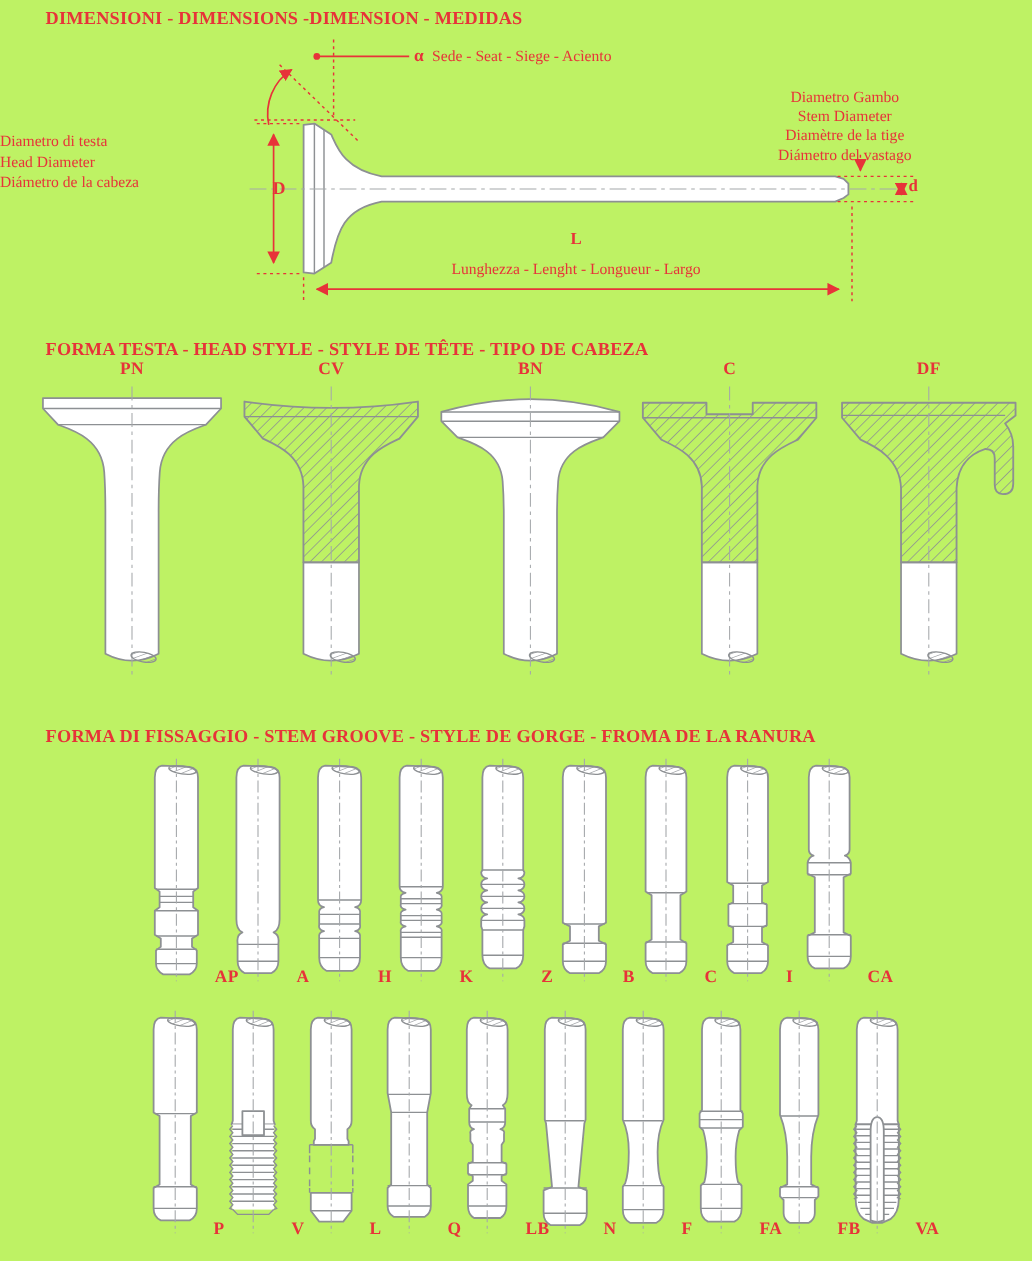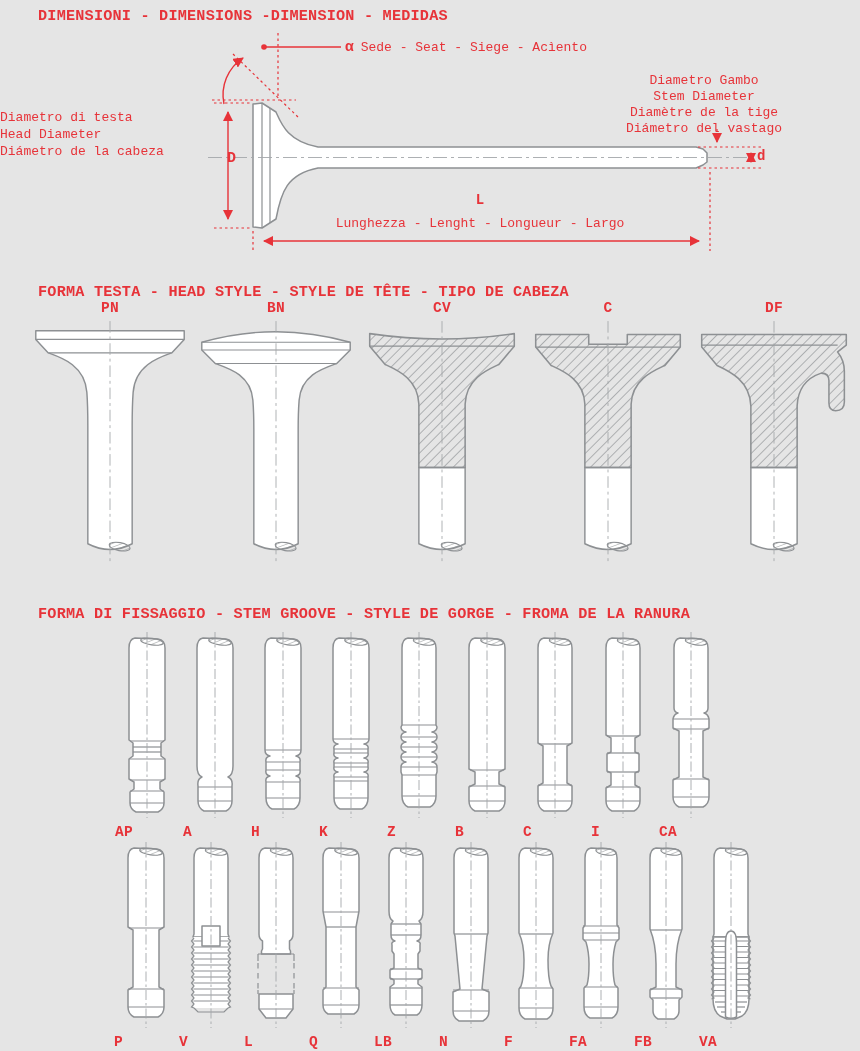--- a/index.html
+++ b/index.html
@@ -1,37 +1,37 @@
 <!DOCTYPE html>
 <html><head>
 <meta charset="utf-8">
 <style>
   :root{ --accent:#e73339; --gray:#8d9093; }
   html,body{margin:0;padding:0;background:#fff;}
-  .page{position:relative;width:860px;height:1051px;background:#e5e5e5;overflow:hidden;
-        font-family:Liberation Mono, monospace;}
+  .page{position:relative;width:860px;height:1051px;background:#bef264;overflow:hidden;
+        font-family:Liberation Serif, serif;}
   .sec-title{position:absolute;left:38px;font-size:15.2px;font-weight:bold;color:var(--accent);letter-spacing:.2px;}
   #t1{top:7px} #t2{top:283px} #t3{top:605px}
   #dimsvg{position:absolute;left:0;top:26px}
   .red-label{position:absolute;color:var(--accent);font-size:13px;}
   #seat{top:39px;left:345px;display:flex;gap:7px;align-items:baseline}
   #seat b{font-size:14.5px}
   #stemdia{top:73px;left:560px;width:288px;text-align:center;line-height:1.24}
   #headdia{top:110px;left:0;width:225px;text-align:left;line-height:1.3}
   #Dsym{top:150px;left:227px;font-weight:bold;font-size:15px}
   #dsmall{top:148px;left:757px;font-weight:bold;font-size:14px}
   #Lsym{top:192px;left:380px;width:200px;text-align:center;font-weight:bold;font-size:14px}
   #lunghezza{top:216px;left:260px;width:440px;text-align:center}
   .head-row{position:absolute;top:300px;left:30px;display:flex;gap:6px}
   .hfig{margin:0;width:160px;display:flex;flex-direction:column;align-items:center}
   .hfig .flabel{margin-bottom:3px}
   .groove-row{position:absolute;display:flex}
   #row1{top:632px;left:115px;gap:4px}
   #row2{top:842px;left:114px;gap:1px}
-  .sfig{margin:0;width:64px;display:flex;flex-direction:column;align-items:flex-start}
+  .sfig{margin:0;width:64px;display:flex;flex-direction:row;align-items:flex-end}
   .sfig .flabel{margin-top:1px}
   .flabel{color:var(--accent);font-weight:bold;font-size:14.5px;text-align:center;letter-spacing:.3px}
   svg .body{fill:#fff;stroke:var(--gray);stroke-width:1.5;stroke-linejoin:round}
   svg .hbody{fill:url(#hatch);stroke:var(--gray);stroke-width:1.6;stroke-linejoin:round}
   svg .ln{stroke:var(--gray);stroke-width:1.2;fill:none}
   svg .cl{stroke:#a4a7aa;stroke-width:.9;fill:none}
   svg .tip{fill:url(#hatch2);stroke:var(--gray);stroke-width:1.1}
   .rd{stroke:var(--accent);stroke-width:1.4;fill:none}
   .rdd{stroke:var(--accent);stroke-width:1.2;fill:none;stroke-dasharray:2.5 3}
 </style>
@@ -115,36 +115,36 @@
         <figcaption class="flabel">PN</figcaption>
         <span><svg viewBox="0 0 166 258" width="160" height="249" aria-hidden="true">
             <path class="body" d="M6 12 H160 V21 L147 35 C133 40 109 48 107 76 Q106 90 106 110 L106 233 Q83 245 60 233 L60 110 Q60 90 59 76 C57 48 33 40 19 35 L6 21 Z"></path>
   <line class="ln" x1="6" y1="21" x2="160" y2="21"></line>
             <line class="ln" x1="19" y1="35" x2="147" y2="35"></line>
             <line class="cl" x1="83" y1="2" x2="83" y2="252" stroke-dasharray="12 4 3 4"></line>
             <ellipse class="tip" cx="93" cy="236" rx="11" ry="4.2" transform="rotate(10 93 236)"></ellipse>
           </svg></span>
       </figure>
       <figure class="hfig">
+        <figcaption class="flabel">CV</figcaption>
+        <span><svg viewBox="0 0 166 258" width="160" height="249" aria-hidden="true">
+            <path class="body" d="M59 154 H107 V233 Q83 245 59 233 Z"></path>
+            <path class="hbody" d="M8 15 Q83 26 158 15 L158 28 L142 47 C129 53 108 62 107 88 L107 154 L59 154 L59 88 C58 62 37 53 24 47 L8 28 Z"></path>
+  <line class="ln" x1="8" y1="28" x2="158" y2="28"></line>
+            <line class="cl" x1="83" y1="2" x2="83" y2="252" stroke-dasharray="12 4 3 4"></line>
+            <ellipse class="tip" cx="93" cy="236" rx="11" ry="4.2" transform="rotate(10 93 236)"></ellipse>
+          </svg></span>
+      </figure>
+      <figure class="hfig">
         <figcaption class="flabel">BN</figcaption>
         <span><svg viewBox="0 0 166 258" width="160" height="249" aria-hidden="true">
             <path class="body" d="M6 24 Q83 2 160 24 V32 L146 46 C132 51 109 58 107 84 Q106 97 106 114 L106 233 Q83 245 60 233 L60 114 Q60 97 59 84 C57 58 34 51 20 46 L6 32 Z"></path>
   <line class="ln" x1="6" y1="24" x2="160" y2="24"></line>
             <line class="ln" x1="6" y1="32" x2="160" y2="32"></line>
             <line class="ln" x1="20" y1="46" x2="146" y2="46"></line>
-            <line class="cl" x1="83" y1="2" x2="83" y2="252" stroke-dasharray="12 4 3 4"></line>
-            <ellipse class="tip" cx="93" cy="236" rx="11" ry="4.2" transform="rotate(10 93 236)"></ellipse>
-          </svg></span>
-      </figure>
-      <figure class="hfig">
-        <figcaption class="flabel">CV</figcaption>
-        <span><svg viewBox="0 0 166 258" width="160" height="249" aria-hidden="true">
-            <path class="body" d="M59 154 H107 V233 Q83 245 59 233 Z"></path>
-            <path class="hbody" d="M8 15 Q83 26 158 15 L158 28 L142 47 C129 53 108 62 107 88 L107 154 L59 154 L59 88 C58 62 37 53 24 47 L8 28 Z"></path>
-  <line class="ln" x1="8" y1="28" x2="158" y2="28"></line>
             <line class="cl" x1="83" y1="2" x2="83" y2="252" stroke-dasharray="12 4 3 4"></line>
             <ellipse class="tip" cx="93" cy="236" rx="11" ry="4.2" transform="rotate(10 93 236)"></ellipse>
           </svg></span>
       </figure>
       <figure class="hfig">
         <figcaption class="flabel">C</figcaption>
         <span><svg viewBox="0 0 166 258" width="160" height="249" aria-hidden="true">
             <path class="body" d="M59 154 H107 V233 Q83 245 59 233 Z"></path>
             <path class="hbody" d="M8 16 L63 16 L63 26 L103 26 L103 16 L158 16 L158 29 L142 48 C129 54 108 63 107 88 L107 154 L59 154 L59 88 C58 63 37 54 24 48 L8 29 Z"></path>
   <line class="ln" x1="8" y1="29" x2="158" y2="29"></line>

